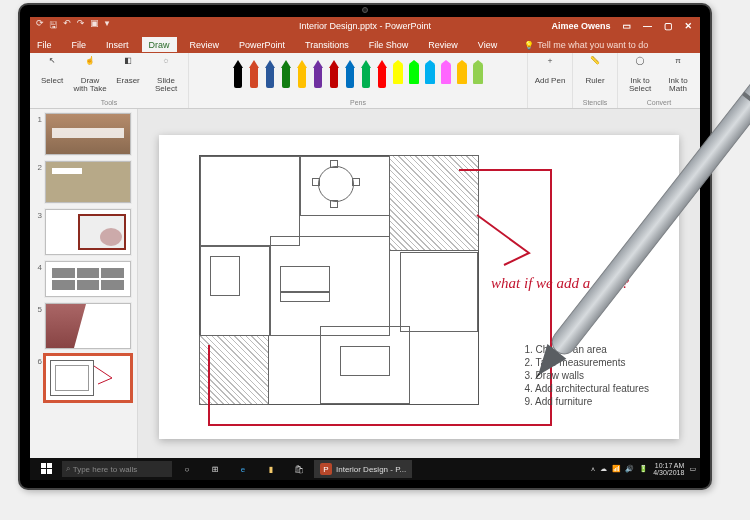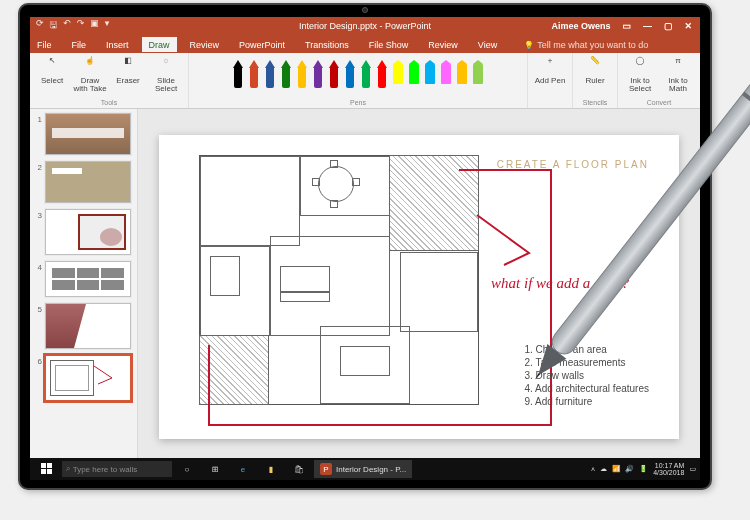--- a/index.html
+++ b/index.html
@@ -290,21 +290,20 @@
             </div>
             <svg style="position:absolute;left:0;top:0;width:100%;height:100%;">
                 <path d="M48 10 L66 22 L52 28" stroke="#c2142e" stroke-width="1" fill="none"></path>
               </svg>
           </div>
           </div>
       </div>
 
       <div class="editor">
         <div class="slide">
-          <div class="plan-title">CREATE A FLOOR PLAN</div>
 
           <div class="floorplan">
 
             <div class="room hatched" style="right:-1px;top:-1px;width:90px;height:96px;"></div>
             <div class="room hatched" style="left:-1px;bottom:-1px;width:70px;height:70px;"></div>
 
             <div class="room" style="left:0;top:0;width:100px;height:90px;"></div>
             <div class="room" style="left:100px;top:0;width:90px;height:60px;"></div>
             <div class="room" style="left:0;top:90px;width:70px;height:90px;"></div>
             <div class="room" style="left:70px;top:80px;width:120px;height:100px;"></div>

